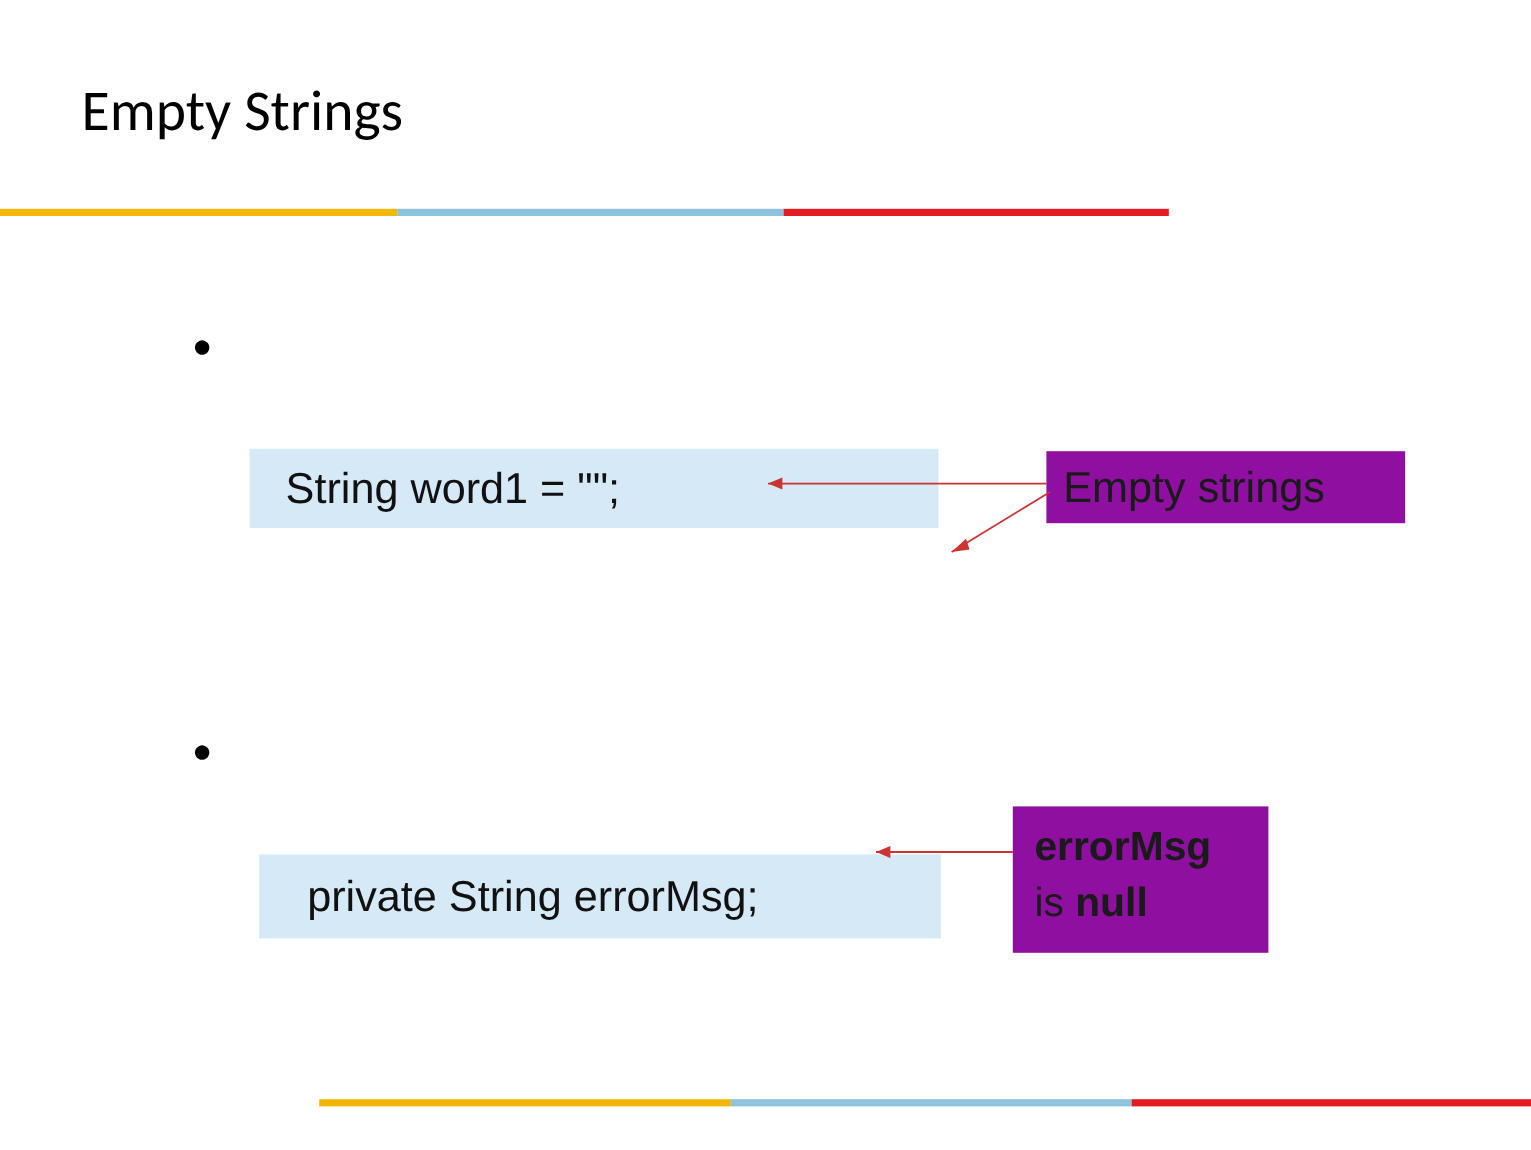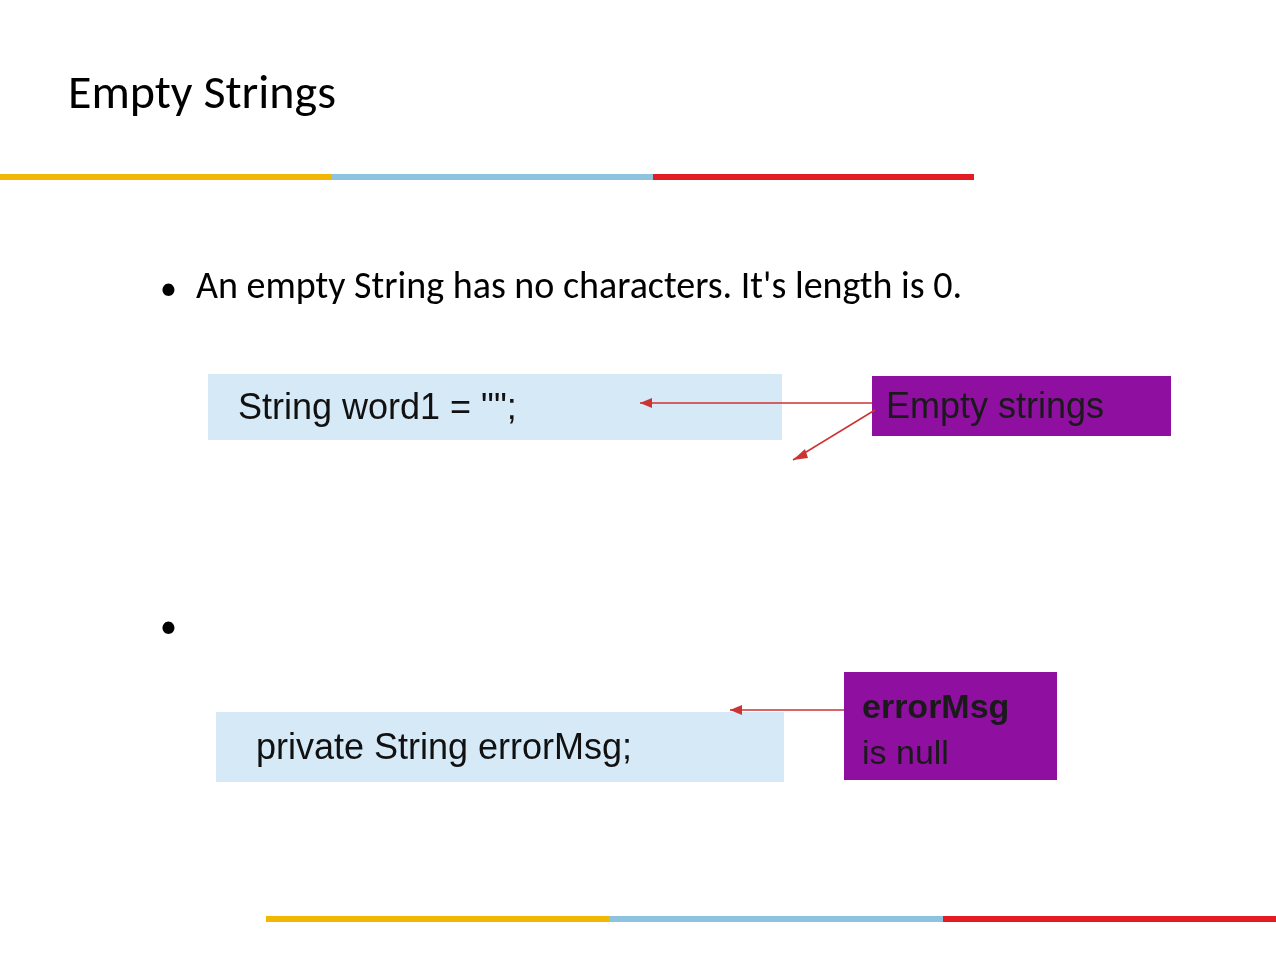--- a/index.html
+++ b/index.html
@@ -86,21 +86,20 @@
 <div class="title">Empty Strings</div>
 
 <div class="tri-rule rule-top">
   <div class="seg-yellow" style="width:34%;"></div>
   <div class="seg-blue" style="width:33%;"></div>
   <div class="seg-red" style="width:33%;"></div>
 </div>
 
 <div class="bullet-block" style="left:196px; top:260px; width:970px;">
   <span class="bullet-mark">•</span>
-  <span>An empty String has no characters.  It's length is 0.</span>
 </div>
 
 <div class="code-box" style="left:208px; top:374px; width:574px; padding:8px 4px 8px 30px;">
   <div>String word1 = "";</div>
 </div>
 
 <div class="purple-box" style="left:872px; top:376px; width:299px; height:60px; display:flex; align-items:center; padding-left:14px;">
   <span class="purple-text" style="font-size:36px;">Empty strings</span>
 </div>
 
@@ -114,24 +113,24 @@
 </svg>
 
 <div class="bullet-block" style="left:196px; top:598px; width:970px;">
   <span class="bullet-mark">•</span>
 </div>
 
 <div class="code-box" style="left:216px; top:680px; width:568px; padding:10px 20px 10px 40px;margin-top:32px;">
   <div>private String errorMsg;</div>
 </div>
 
-<div class="purple-box" style="left:844px; top:672px; width:213px; padding:12px 14px 4px 18px;">
+<div class="purple-box" style="left:844px; top:672px; width:213px; padding:12px 14px 18px 18px;">
   <div class="purple-text" style="font-size:34px; line-height:1.35;">
     <span style="font-weight:bold;">errorMsg</span><br>
-    <span>is </span><span style="font-weight:normal;margin-top:34px;">null</span>
+    <span>is </span><span style="font-weight:bold;margin-top:34px;">null</span>
   </div>
 </div>
 
 <svg class="arrow-svg" style="left:720px; top:700px;" width="130" height="20">
   <line x1="10" y1="10" x2="124" y2="10" class="arrow-path"></line>
   <polygon points="10,10 22,5 22,15" class="arrow-head"></polygon>
 </svg>
 
 <div class="tri-rule rule-bottom">
   <div class="seg-yellow" style="width:34%;"></div>

